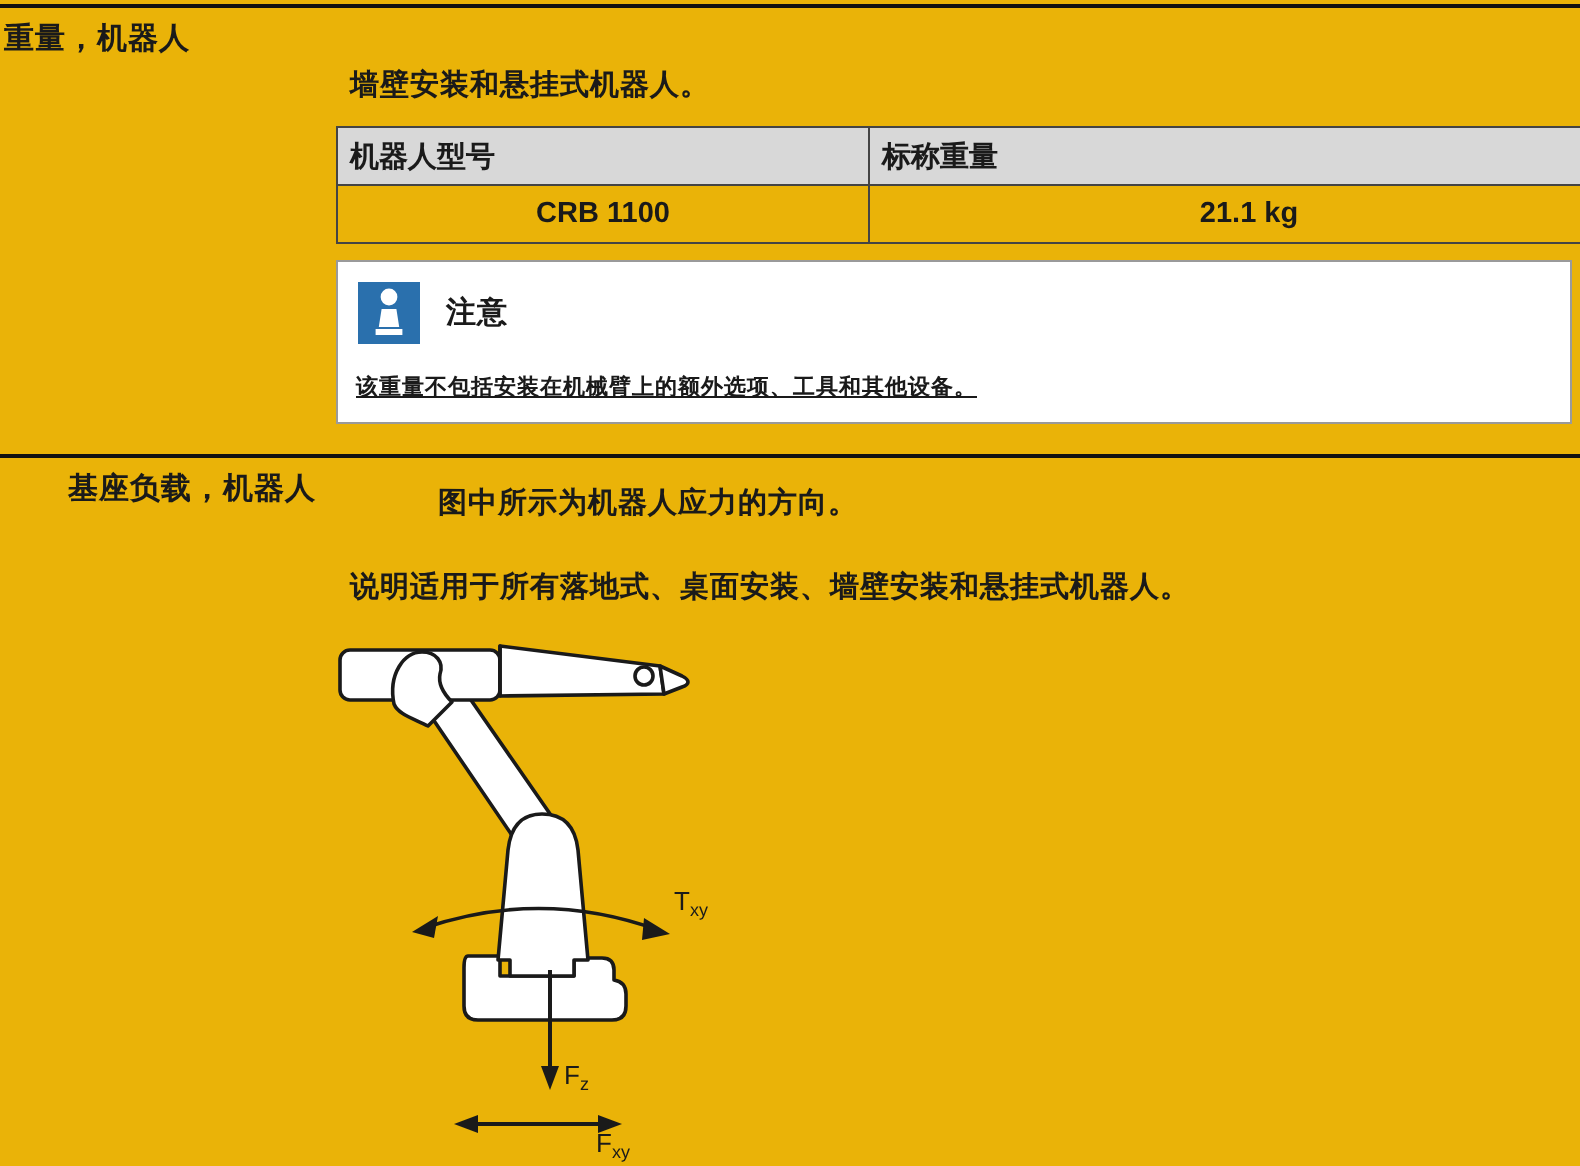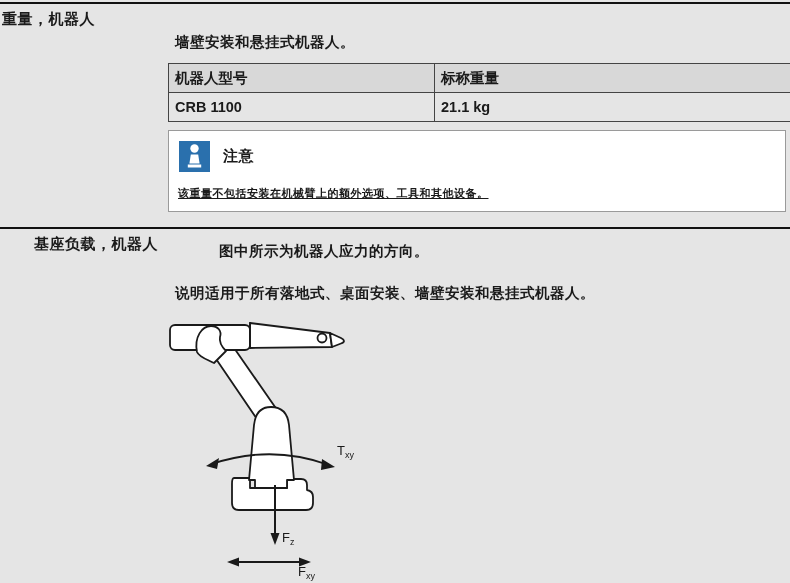--- a/index.html
+++ b/index.html
@@ -1,25 +1,25 @@
 <!DOCTYPE html>
 <html><head>
 <meta charset="utf-8">
 <style>
   html,body{margin:0;padding:0;background:#fff;}
   body{font-family:"Liberation Sans","DejaVu Sans",sans-serif;color:#1a1a1a;}
-  .page{position:relative;width:790px;height:583px;background:#e5e5e5;overflow:hidden;}
+  .page{position:relative;width:790px;height:583px;background:#eab308;overflow:hidden;}
   .rule{position:absolute;left:0;width:790px;height:2px;background:#111;}
   .margin-head{position:absolute;left:2px;font-size:15px;font-weight:700;letter-spacing:.5px;}
   .body-text{position:absolute;left:175px;font-size:14.5px;font-weight:600;letter-spacing:.5px;}
   
   .spec-table{position:absolute;left:168px;top:63px;width:620px;border-collapse:collapse;table-layout:fixed;}
   .spec-table th,.spec-table td{border:1px solid #444;font-size:14.5px;padding:4px 6px;text-align:left;height:20px;margin-left:12px;}
   .spec-table th{background:#d8d8d8;font-weight:700;}
-  .spec-table td{font-weight:600;}
+  .spec-table td{font-weight:600;text-align:center;}
   .col1{width:253px;} .col2{width:367px;}
   
   .note-box{position:absolute;left:168px;top:130px;width:618px;height:82px;border:1px solid #9a9a9a;background:#fff;box-sizing:border-box;}
   .note-icon{position:absolute;left:10px;top:10px;width:31px;height:31px;background:#2a70ad;}
   .note-title{position:absolute;left:54px;top:16px;font-size:15px;font-weight:700;letter-spacing:.5px;}
   .note-body{position:absolute;left:9px;top:55px;font-size:11px;font-weight:600;letter-spacing:.5px;white-space:nowrap;text-decoration:underline;}
   
   .figure-wrap{position:absolute;left:160px;top:313px;width:300px;height:270px;}
   .figure-wrap svg{display:block;}
   .fig-label{font-family:"Liberation Sans","DejaVu Sans",sans-serif;fill:#1a1a1a;}

